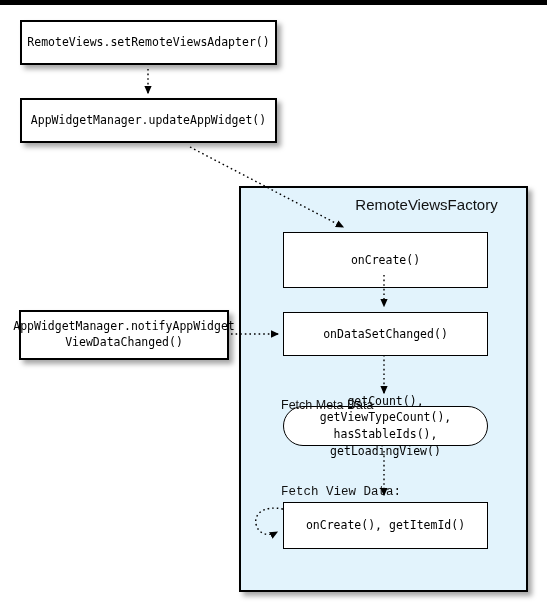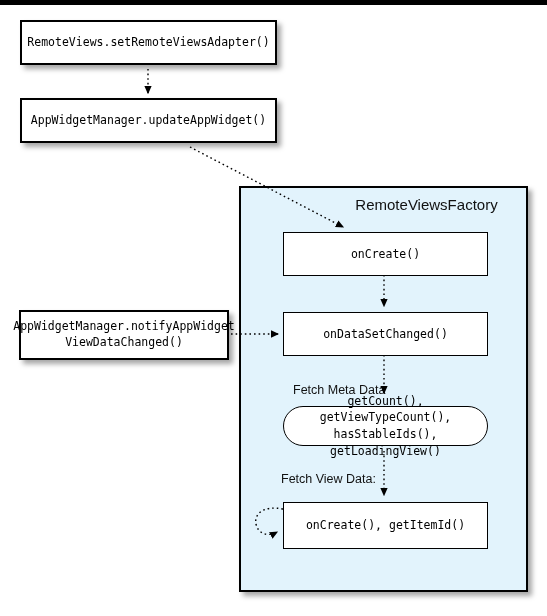--- a/index.html
+++ b/index.html
@@ -110,35 +110,35 @@
 
   <div class="outer-box" style="left:20px; top:20px; width:257px; height:45px;">RemoteViews.setRemoteViewsAdapter()</div>
 
   <div class="outer-box" style="left:19px; top:310px; width:210px; height:50px;">AppWidgetManager.notifyAppWidget
 ViewDataChanged()</div>
 
   <div id="factory-panel">
 
     <div id="factory-title">RemoteViewsFactory</div>
 
-    <div class="inner-box" style="left:42px; top:44px; width:205px; height:44px;text-align:right;">onCreate()</div>
+    <div class="inner-box" style="left:42px; top:44px; width:205px; height:56px;text-align:right;">onCreate()</div>
 
     <div class="inner-box" style="left:42px; top:124px; width:205px; height:44px;">onDataSetChanged()</div>
 
     <div class="caption" style="left:41px; top:381px;"></div>
 
     <div class="inner-box" style="left:42px; top:218px; width:205px; height:40px;border-radius:24px;">getCount(), getViewTypeCount(),
 hasStableIds(), getLoadingView()</div>
 
     <div class="inner-box" style="left:42px; top:314px; width:205px; height:47px;">onCreate(), getItemId()</div>
   </div>
 
-  <div class="caption" style="left:281px; top:383px;margin-left:12px;">Fetch Meta Data</div>
+  <div class="caption" style="left:281px; top:398px;">Fetch Meta Data</div>
 
-  <div class="caption" style="left:281px; top:472px;">Fetch View Data:</div>
+  <div class="caption" style="left:281px; top:485px;font-family:Liberation Mono, monospace;">Fetch View Data:</div>
 
   <svg id="connectors" viewBox="0 0 547 616" xmlns="http://www.w3.org/2000/svg">
     <defs>
       <marker id="arrow" viewBox="0 0 10 10" refX="8.5" refY="5" markerWidth="6" markerHeight="6" orient="auto-start-reverse">
         <path d="M 0 0.6 L 10 5 L 0 9.4 z" fill="#000000"></path>
       </marker>
     </defs>
 
     <g>
       <line x1="148" y1="69" x2="148" y2="93" stroke="#000000" stroke-width="1.4" stroke-dasharray="1.6 3" marker-end="url(#arrow)"></line>

